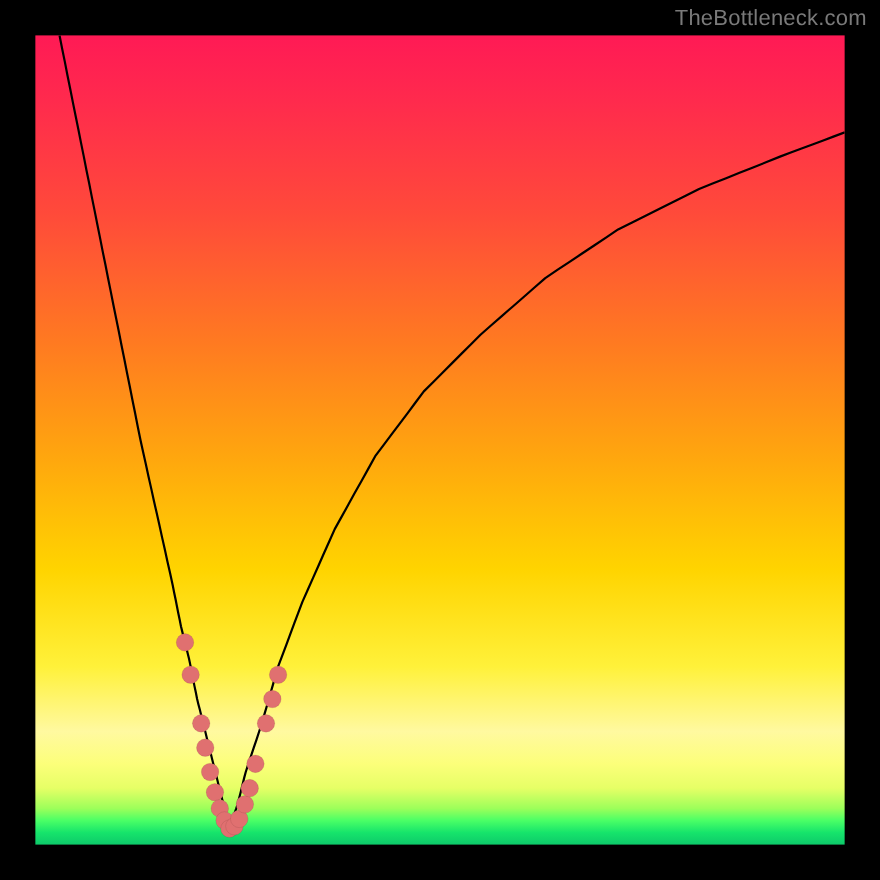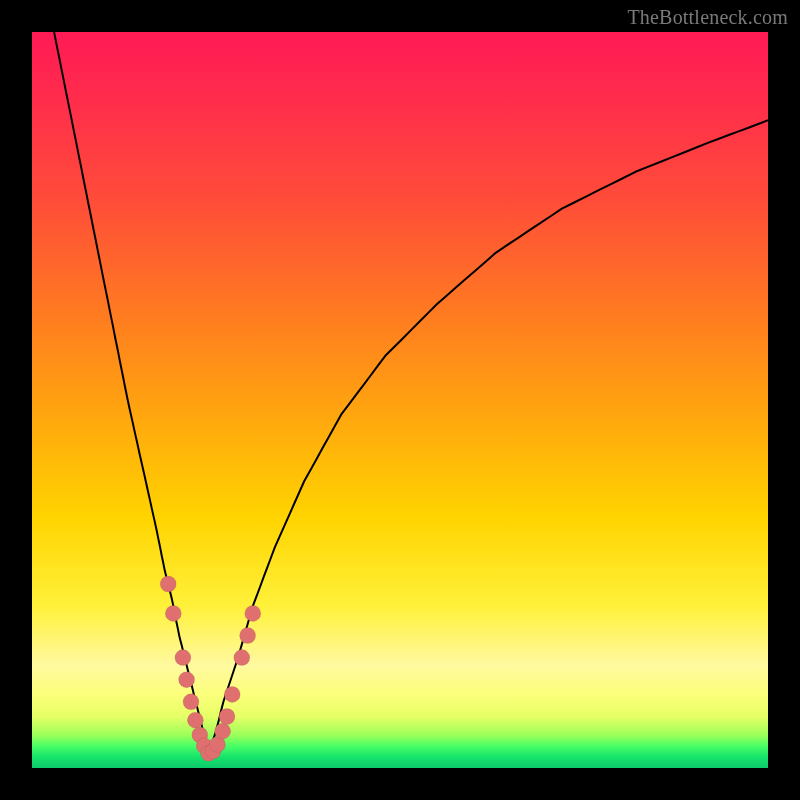--- a/index.html
+++ b/index.html
@@ -66,21 +66,20 @@
   }
   .watermark {
     position: absolute;
     top: 6px;
     right: 12px;
     color: #7a7a7a;
     font-size: 20px;
     font-weight: 500;
     letter-spacing: 0.2px;
     user-select: none;
-    font-family: Liberation Serif, serif;
   }
 </style>
 </head>
 <body>
 
 <div class="outer">
 
   <div class="watermark">TheBottleneck.com</div>
 
   <div class="plot">

